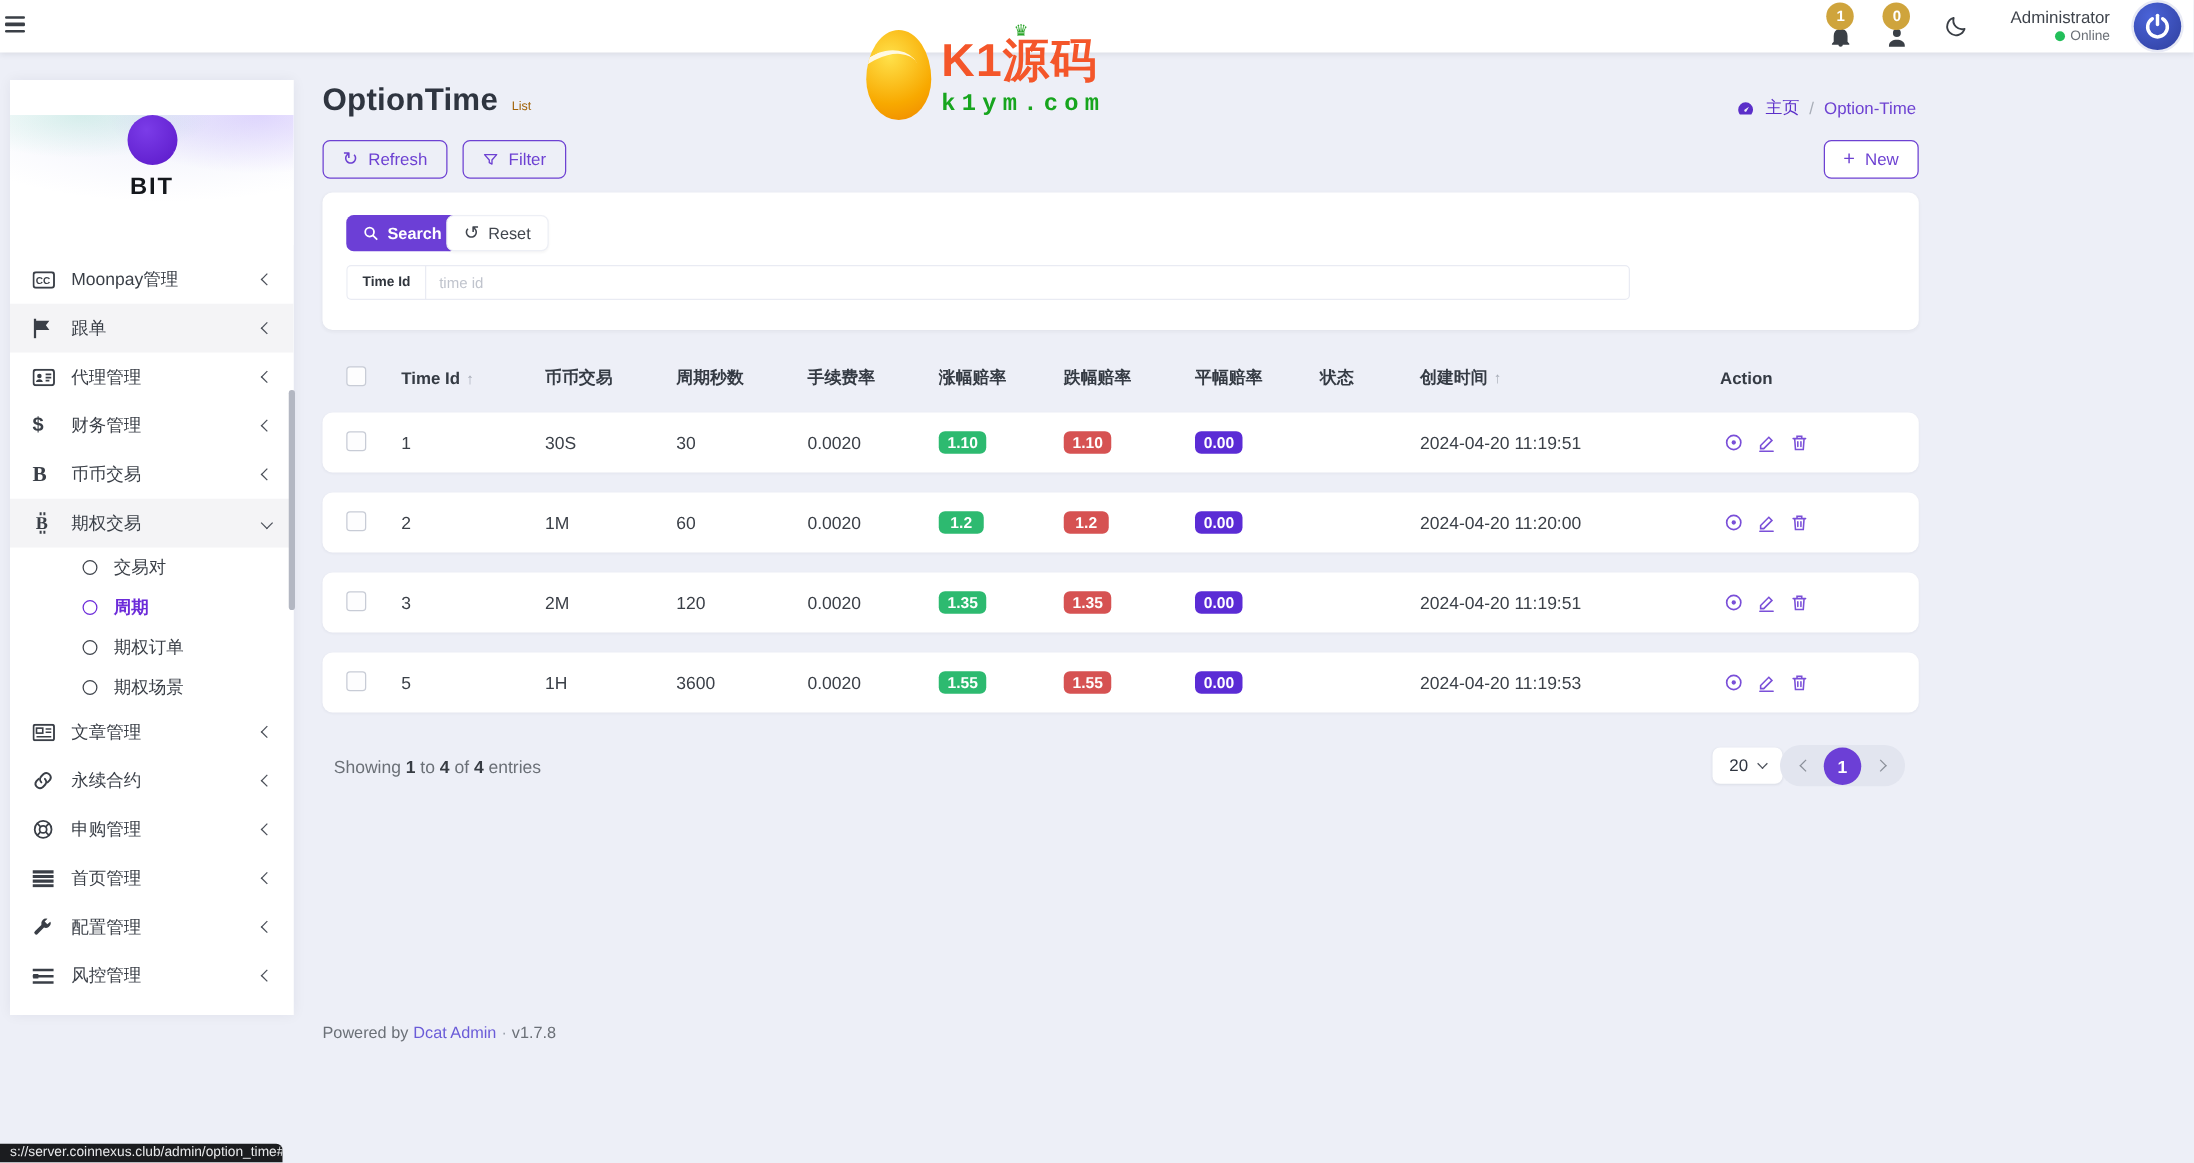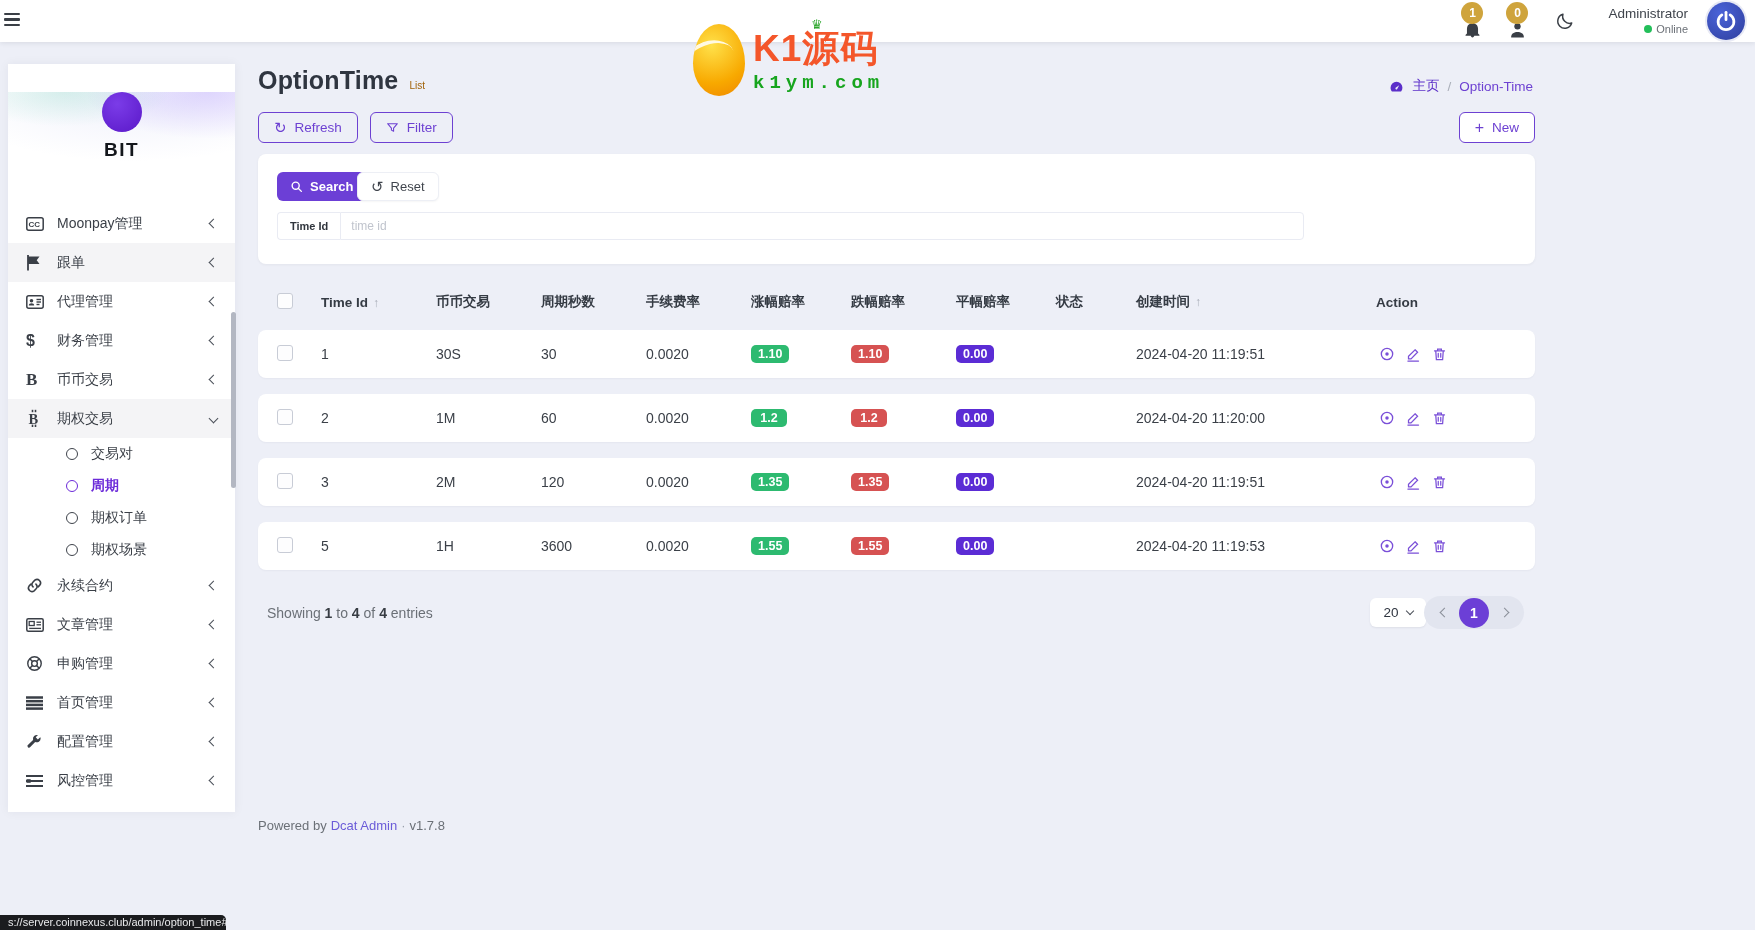--- a/index.html
+++ b/index.html
@@ -280,39 +280,39 @@
           <span class="ring"></span>
           <span>期权订单</span>
         </div>
       <div class="smi">
           <span class="ring"></span>
           <span>期权场景</span>
         </div>
     </div>
     <div class="mi">
       <span class="mi-ic">
-          <svg width="17" height="17" viewBox="0 0 24 24" fill="none" stroke="#3a3f47" stroke-width="2.2" stroke-linecap="round">
-            <path d="M10 14a5 5 0 0 1 0-7l2.5-2.5a5 5 0 0 1 7 7L17 14"></path>
-            <path d="M14 10a5 5 0 0 1 0 7l-2.5 2.5a5 5 0 0 1-7-7L7 10"></path>
-          </svg>
-        </span>
-      <span class="mi-lb">永续合约</span>
-      <span class="chev cleft"></span>
-    </div>
-    <div class="mi">
-      <span class="mi-ic">
           <svg width="18" height="14" viewBox="0 0 18 14">
             <rect x="0.8" y="0.8" width="16.4" height="12.4" rx="1.5" fill="none" stroke="#3a3f47" stroke-width="1.5"></rect>
             <rect x="3.2" y="3.5" width="5" height="4" fill="none" stroke="#3a3f47" stroke-width="1.3"></rect>
             <line x1="10.5" y1="4.2" x2="15" y2="4.2" stroke="#3a3f47" stroke-width="1.3"></line>
             <line x1="10.5" y1="6.8" x2="15" y2="6.8" stroke="#3a3f47" stroke-width="1.3"></line>
             <line x1="3.2" y1="10.4" x2="15" y2="10.4" stroke="#3a3f47" stroke-width="1.3"></line>
           </svg>
         </span>
       <span class="mi-lb">文章管理</span>
+      <span class="chev cleft"></span>
+    </div>
+    <div class="mi">
+      <span class="mi-ic">
+          <svg width="17" height="17" viewBox="0 0 24 24" fill="none" stroke="#3a3f47" stroke-width="2.2" stroke-linecap="round">
+            <path d="M10 14a5 5 0 0 1 0-7l2.5-2.5a5 5 0 0 1 7 7L17 14"></path>
+            <path d="M14 10a5 5 0 0 1 0 7l-2.5 2.5a5 5 0 0 1-7-7L7 10"></path>
+          </svg>
+        </span>
+      <span class="mi-lb">永续合约</span>
       <span class="chev cleft"></span>
     </div>
     <div class="mi">
       <span class="mi-ic">
           <svg width="17" height="17" viewBox="0 0 24 24" fill="none" stroke="#3a3f47" stroke-width="2">
             <circle cx="12" cy="12" r="9.5"></circle>
             <circle cx="12" cy="12" r="4"></circle>
             <line x1="5.3" y1="5.3" x2="9.2" y2="9.2"></line>
             <line x1="18.7" y1="5.3" x2="14.8" y2="9.2"></line>
             <line x1="5.3" y1="18.7" x2="9.2" y2="14.8"></line>

